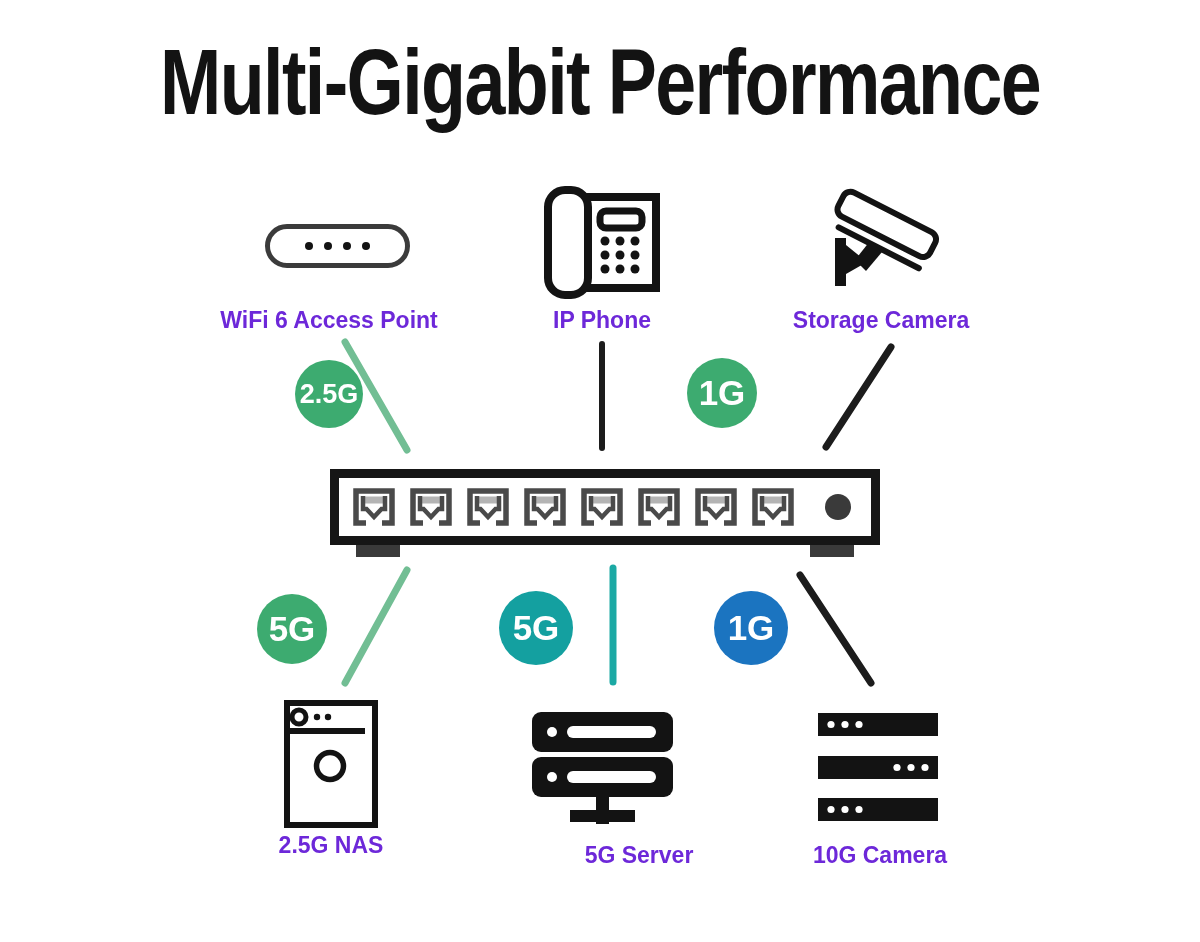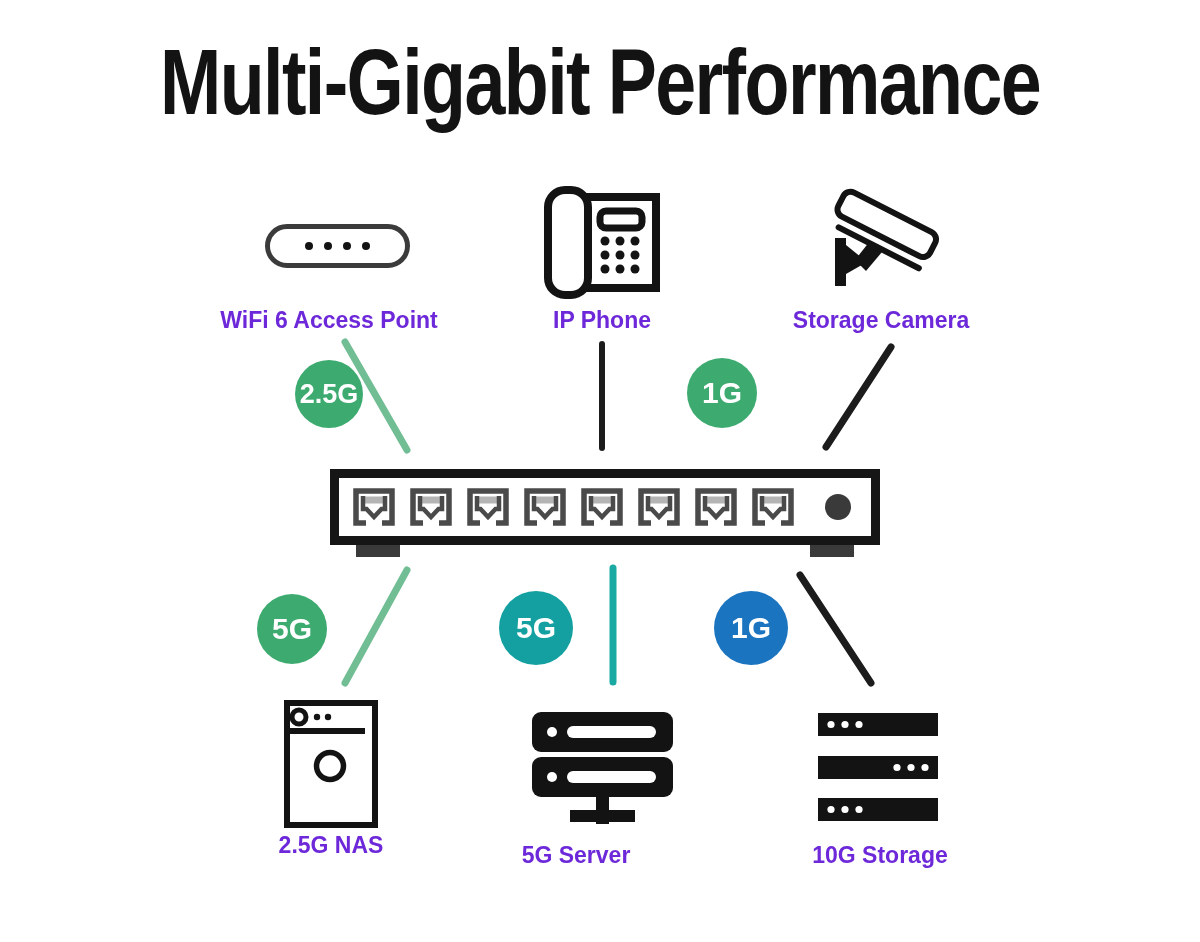--- a/index.html
+++ b/index.html
@@ -26,21 +26,21 @@
   .port{width:44px;height:38px;flex:0 0 auto;}
   .pline{fill:none;stroke:#4a4a4a;stroke-width:5.5;}
   .pline2{fill:none;stroke:#4a4a4a;stroke-width:4.5;}
   .led{width:26px;height:26px;border-radius:50%;background:#3a3a3a;margin-left:auto;margin-right:20px;flex:0 0 auto;}
   
   #lines{position:absolute;left:0;top:0;width:1200px;height:942px;pointer-events:none;}
   
   .badge{position:absolute;border-radius:50%;display:flex;align-items:center;justify-content:center;
          color:#fff;font-weight:700;z-index:2;}
   .badge.small{font-size:27px;margin-left:36px;}
-  .badge.big{font-size:30px;}
+  .badge.big{font-size:35px;}
   .icon-abs{position:absolute;}
 </style>
 </head>
 <body>
 
 <div id="canvas">
 
   <div class="title-wrap">
     <div class="title">Multi-Gigabit Performance</div>
   </div>
@@ -164,31 +164,31 @@
   <svg class="icon-abs" style="left:530px;top:710px;" width="145" height="115" viewBox="0 0 145 115">
     <rect x="2" y="2" width="141" height="40" rx="9" fill="#131313"></rect>
     <circle cx="22" cy="22" r="5" fill="#fff"></circle>
     <rect x="37" y="16" width="89" height="12" rx="6" fill="#fff"></rect>
     <rect x="2" y="47" width="141" height="40" rx="9" fill="#131313"></rect>
     <circle cx="22" cy="67" r="5" fill="#fff"></circle>
     <rect x="37" y="61" width="89" height="12" rx="6" fill="#fff"></rect>
     <rect x="66" y="87" width="13" height="27" fill="#131313"></rect>
     <rect x="40" y="100" width="65" height="12" fill="#131313"></rect>
   </svg>
-  <div class="dev-label" style="left:576px;top:842px;">5G Server</div>
+  <div class="dev-label" style="left:639px;top:842px;">5G Server</div>
 
   <svg class="icon-abs" style="left:816px;top:710px;" width="125" height="112" viewBox="0 0 125 112">
     <rect x="2" y="3" width="120" height="23" fill="#131313"></rect>
     <circle cx="15" cy="14.5" r="3.6" fill="#fff"></circle>
       <circle cx="29" cy="14.5" r="3.6" fill="#fff"></circle>
       <circle cx="43" cy="14.5" r="3.6" fill="#fff"></circle>
     <rect x="2" y="46" width="120" height="23" fill="#131313"></rect>
     <circle cx="81" cy="57.5" r="3.6" fill="#fff"></circle>
       <circle cx="95" cy="57.5" r="3.6" fill="#fff"></circle>
       <circle cx="109" cy="57.5" r="3.6" fill="#fff"></circle>
     <rect x="2" y="88" width="120" height="23" fill="#131313"></rect>
     <circle cx="15" cy="99.5" r="3.6" fill="#fff"></circle>
       <circle cx="29" cy="99.5" r="3.6" fill="#fff"></circle>
       <circle cx="43" cy="99.5" r="3.6" fill="#fff"></circle>
   </svg>
-  <div class="dev-label" style="left:880px;top:842px;">10G Storage</div>
+  <div class="dev-label" style="left:880px;top:842px;">10G Camera</div>
 
 </div>
 
 </body></html>

